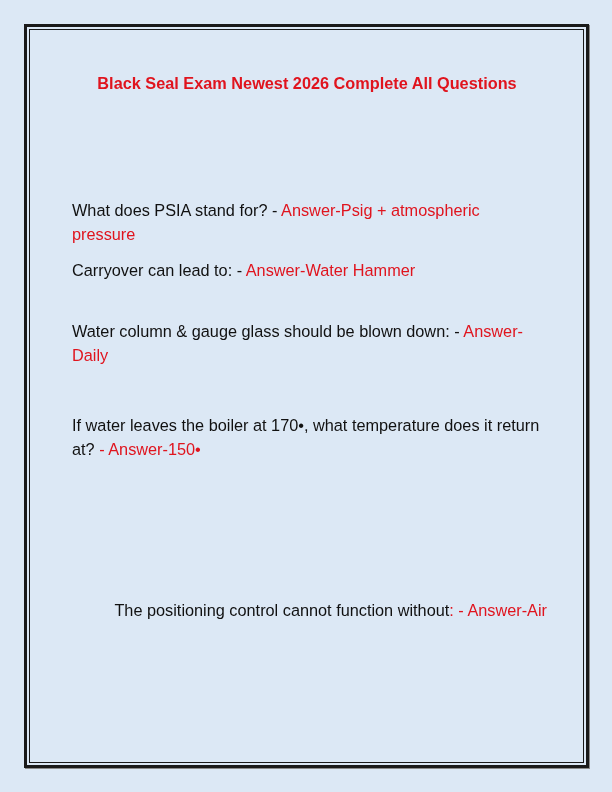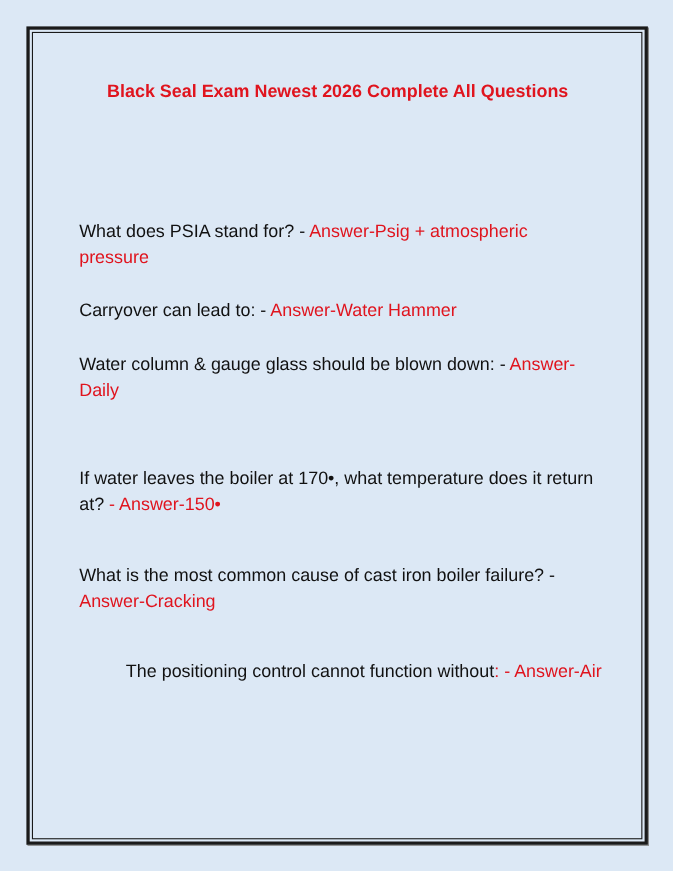--- a/index.html
+++ b/index.html
@@ -69,32 +69,29 @@
 <div class="content">
   <h1 class="title">
     <span>Black Seal Exam Newest 2026 Complete All Questions</span><br>
     <br>
   </h1>
 
   <p class="qa" style="top:115px;margin-top:12px;">
     <span>What does PSIA stand for? - </span><span class="answer">Answer-Psig + atmospheric pressure</span>
   </p>
 
-  <p class="qa" style="top:199px;">
+  <p class="qa" style="top:187px;">
     <span>Carryover can lead to: - </span><span class="answer">Answer-Water Hammer</span>
   </p>
 
   <p class="qa" style="top:248px;">
     <span>Water column &amp; gauge glass should be blown down: - </span><span class="answer">Answer-Daily</span>
   </p>
 
-  <p class="qa" style="top:352px;">
+  <p class="qa" style="top:342px;">
     <span>If water leaves the boiler at 170•, what temperature does it return at? </span><span class="answer">- Answer-150•</span>
   </p>
 
-  <p class="qa" style="top:440px;">
-    <span>What is the most common cause of cast iron boiler failure? - </span><span class="answer">Answer-Cracking</span>
-  </p>
 
   <p class="qa" style="top:527px;text-align:right;">
     <span>The positioning control cannot function without</span><span class="answer">: - Answer-Air</span>
   </p>
 </div>
 
 </body></html>

